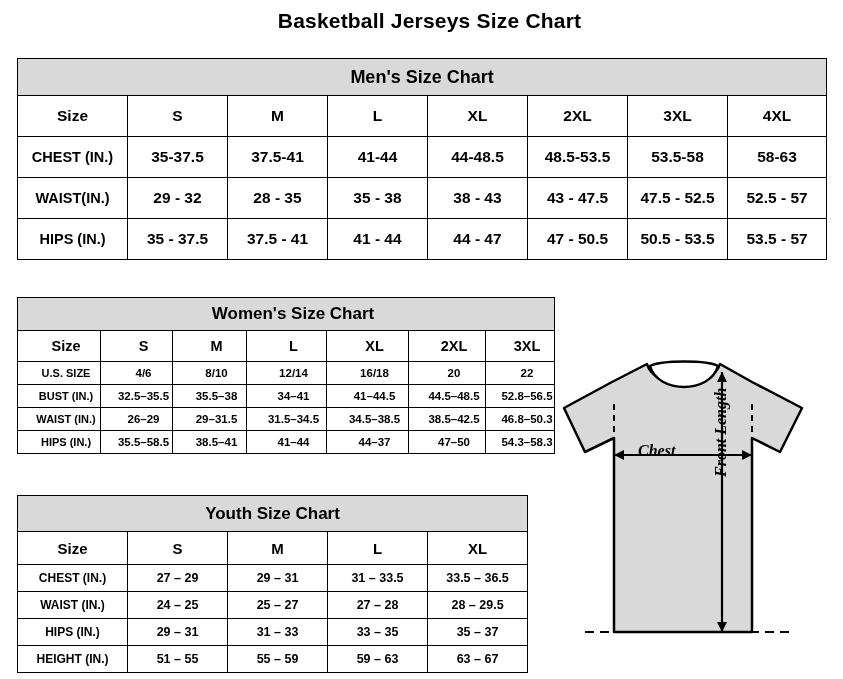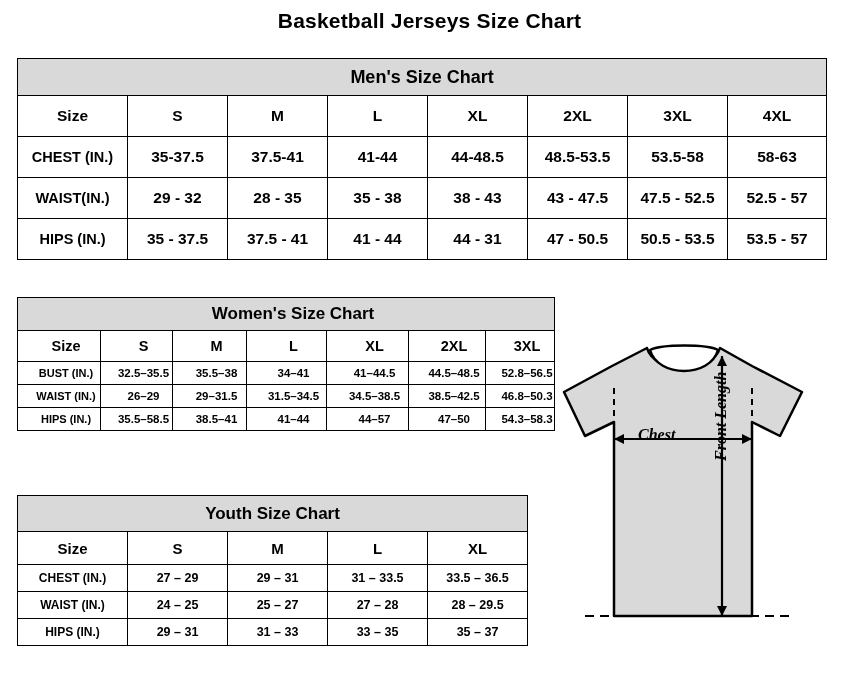--- a/index.html
+++ b/index.html
@@ -67,21 +67,21 @@
   #youth-chart { left: 17px; top: 495px; width: 510px; }
   #youth-chart .band { height: 35px; font-size: 17px; }
   #youth-chart td.hdr { height: 32px; font-size: 15px; }
   #youth-chart td { height: 26px; font-size: 12.5px; }
   #youth-chart td.rowlabel { font-size: 12px; }
 
   
   #shirt-diagram {
     position: absolute;
     left: 552px;
-    top: 326px;
+    top: 342px;
     width: 280px;
     height: 330px;
   }
   #shirt-diagram svg { display: block; }
   .diag-label {
     position: absolute;
     font-family: "Liberation Serif", serif;
     font-style: italic;
     font-weight: bold;
     font-size: 16px;
@@ -145,21 +145,21 @@
         <td>38 - 43</td>
         <td>43 - 47.5</td>
         <td>47.5 - 52.5</td>
         <td>52.5 - 57</td>
       </tr>
       <tr>
         <td class="rowlabel">HIPS (IN.)</td>
         <td>35 - 37.5</td>
         <td>37.5 - 41</td>
         <td>41 - 44</td>
-        <td>44 - 31</td>
+        <td>44 - 47</td>
         <td>47 - 50.5</td>
         <td>50.5 - 53.5</td>
         <td>53.5 - 57</td>
       </tr>
     </tbody>
   </table>
 </div>
 
 <div class="chart-block" id="womens-chart">
   <table class="sz">
@@ -179,20 +179,29 @@
       <tr>
         <td class="hdr">Size</td>
         <td class="hdr">S</td>
         <td class="hdr">M</td>
         <td class="hdr">L</td>
         <td class="hdr">XL</td>
         <td class="hdr">2XL</td>
         <td class="hdr">3XL</td>
       </tr>
       <tr>
+        <td class="rowlabel">U.S. SIZE</td>
+        <td>4/6</td>
+        <td>8/10</td>
+        <td>12/14</td>
+        <td>16/18</td>
+        <td>20</td>
+        <td>22</td>
+      </tr>
+      <tr>
         <td class="rowlabel">BUST  (IN.)</td>
         <td>32.5–35.5</td>
         <td>35.5–38</td>
         <td>34–41</td>
         <td>41–44.5</td>
         <td>44.5–48.5</td>
         <td>52.8–56.5</td>
       </tr>
       <tr>
         <td class="rowlabel">WAIST  (IN.)</td>
@@ -201,21 +210,21 @@
         <td>31.5–34.5</td>
         <td>34.5–38.5</td>
         <td>38.5–42.5</td>
         <td>46.8–50.3</td>
       </tr>
       <tr>
         <td class="rowlabel">HIPS  (IN.)</td>
         <td>35.5–58.5</td>
         <td>38.5–41</td>
         <td>41–44</td>
-        <td>44–57</td>
+        <td>44–37</td>
         <td>47–50</td>
         <td>54.3–58.3</td>
       </tr>
     </tbody>
   </table>
 </div>
 
 <div class="chart-block" id="youth-chart">
   <table class="sz">
     <colgroup>
@@ -249,20 +258,27 @@
         <td>25 – 27</td>
         <td>27 – 28</td>
         <td>28 – 29.5</td>
       </tr>
       <tr>
         <td class="rowlabel">HIPS  (IN.)</td>
         <td>29 – 31</td>
         <td>31 – 33</td>
         <td>33 – 35</td>
         <td>35 – 37</td>
+      </tr>
+      <tr>
+        <td class="rowlabel">HEIGHT  (IN.)</td>
+        <td>51 – 55</td>
+        <td>55 – 59</td>
+        <td>59 – 63</td>
+        <td>63 – 67</td>
       </tr>
     </tbody>
   </table>
 </div>
 
 <div id="shirt-diagram">
   <svg width="280" height="330" viewBox="0 0 280 330">
 
     <path d="M95 22 L60 40 L12 66 L33 110 L62 96 L62 290 L200 290 L200 96 L228 110 L250 66 L200 40 L168 22
              C160 48 102 48 95 22 Z" fill="#d9d9d9" stroke="#000000" stroke-width="2.5" stroke-linejoin="round"></path>

